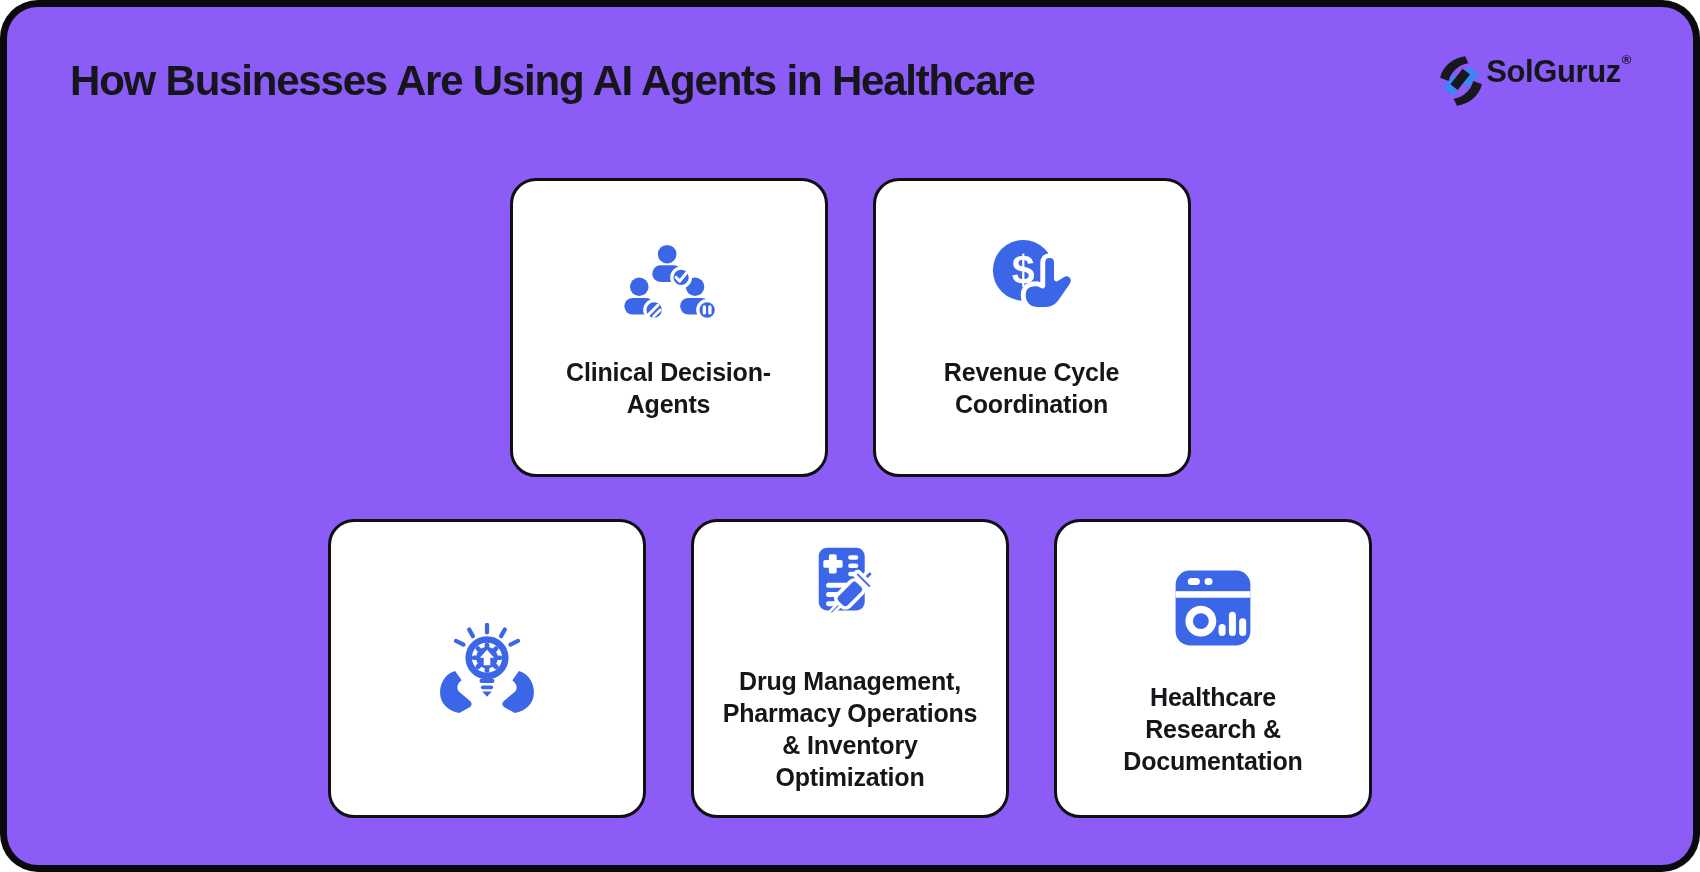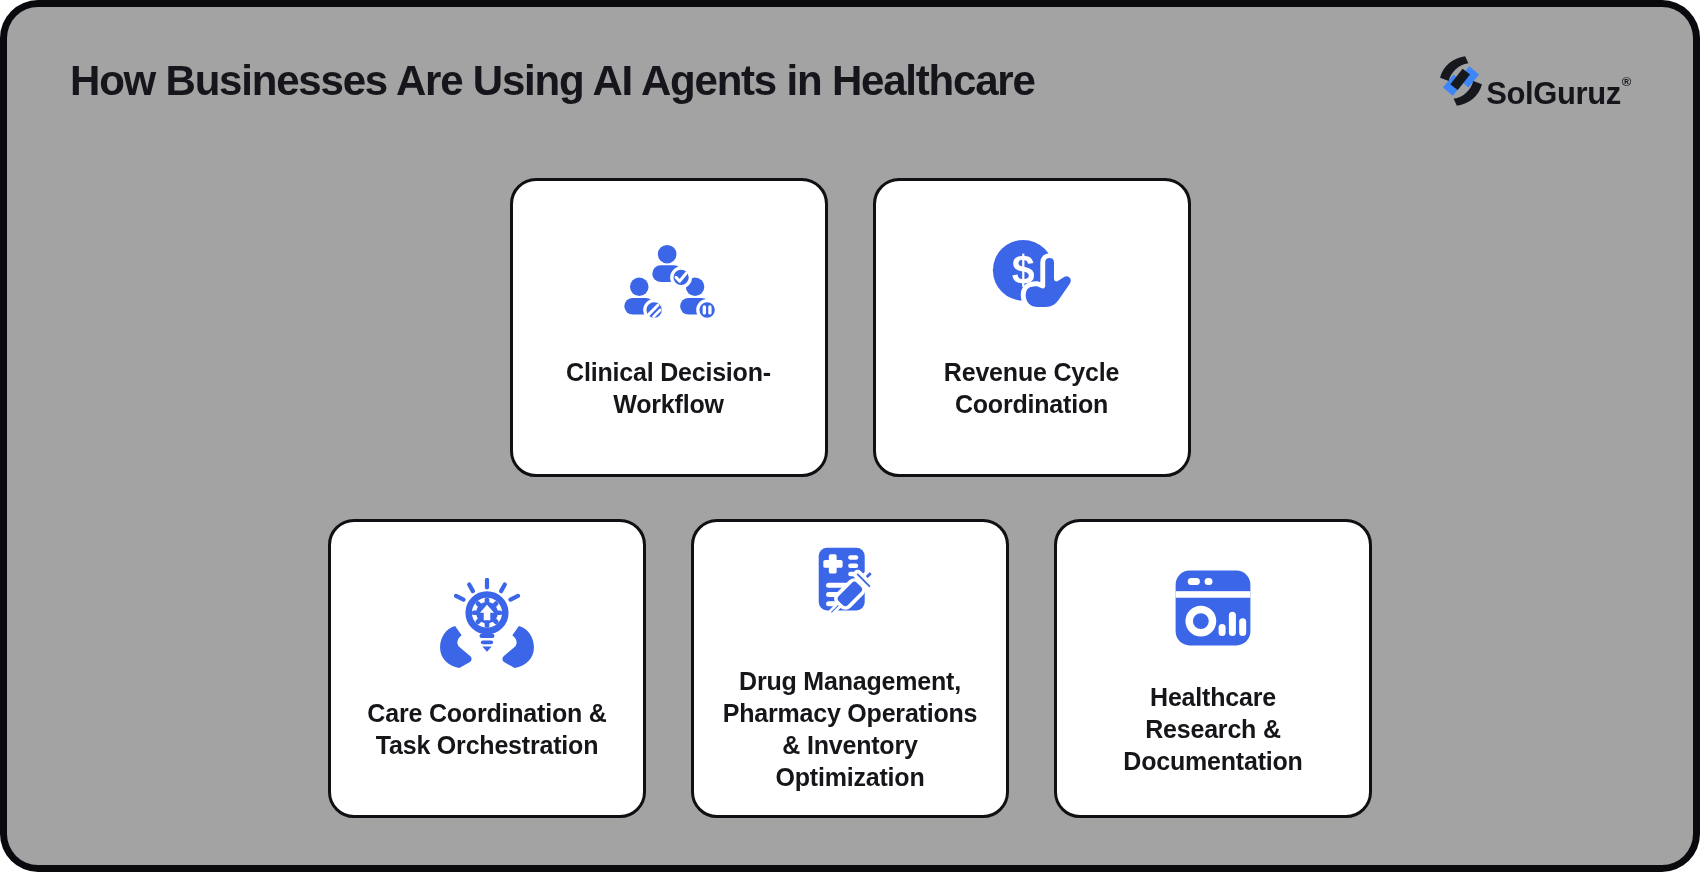--- a/index.html
+++ b/index.html
@@ -3,21 +3,21 @@
 <meta charset="utf-8">
 <style>
   html,body{margin:0;padding:0;background:#ffffff;font-family:"Liberation Sans",sans-serif;}
   .canvas{position:relative;width:1700px;height:872px;background:#ffffff;overflow:hidden;}
   .frame{position:absolute;inset:0;background:#0a0a0e;border-radius:38px;}
   .inner{position:absolute;inset:7px;background:#e7ecfb;border-radius:31px;}
 
   .title{position:absolute;left:63px;top:50px;margin:0;font-size:42px;font-weight:800;
          letter-spacing:-1.2px;color:#15151b;}
 
-  .logo{position:absolute;top:46px;right:62px;display:flex;align-items:flex-end;gap:2px;}
+  .logo{position:absolute;top:46px;right:62px;display:flex;align-items:flex-start;gap:2px;}
   .logo-mark{display:block;}
   .logo-text{font-size:31px;font-weight:800;color:#15161c;letter-spacing:-0.4px;line-height:1;}
   .logo-text sup{font-size:13px;font-weight:700;vertical-align:18px;margin-left:1px;}
 
   .row{position:absolute;left:0;width:100%;display:flex;justify-content:center;gap:45px;}
   .row-1{top:171px;}
   .row-2{top:512px;}
 
   .card{box-sizing:border-box;width:318px;height:299px;background:#ffffff;
         border:3px solid #101014;border-radius:26px;
@@ -26,21 +26,21 @@
   .icon-wrap{height:94px;display:flex;align-items:center;justify-content:center;}
   .icon-wrap svg{display:block;}
   .label{font-size:25px;font-weight:700;line-height:1.28;color:#15151a;text-align:center;
          white-space:pre-line;letter-spacing:-0.2px;}
 </style>
 </head>
 <body>
 
 <div class="canvas">
   <div class="frame" style="background: rgb(10, 10, 14);"></div>
-  <div class="inner" style="background: #a3a3a3;">
+  <div class="inner" style="background: #8b5cf6;">
 
     <h1 class="title" style="color: rgb(21, 21, 27);">How Businesses Are Using AI Agents in Healthcare</h1>
 
     <div class="logo">
       <svg class="logo-mark" width="46" height="56" viewBox="0 0 56 64" aria-hidden="true">
         <path d="M6 40 L19 24 L31 34 L18 50 Z" fill="#3D86F7"></path>
         <path d="M25 30 L38 14 L50 24 L37 40 Z" fill="#3D86F7"></path>
         <path d="M30 17 L15 36 L24 43 L39 24 Z" fill="#17181D"></path>
         <path d="M33 2 C18 4 6 14 2.5 28 L13 32 C16 21 25 12 37 10.5 Z" fill="#17181D"></path>
         <path d="M23 62 C38 60 50 50 53.5 36 L43 32 C40 43 31 52 19 53.5 Z" fill="#17181D"></path>
@@ -64,21 +64,21 @@
   <path d="M64.5 38 L68.5 42 L75.5 33.5" stroke="#fff" stroke-width="3.2" fill="none" stroke-linecap="round" stroke-linejoin="round"></path>
   <circle cx="41" cy="73" r="10" fill="#3C66E8" stroke="#fff" stroke-width="3.5"></circle>
   <path d="M35 78 L45 68" stroke="#fff" stroke-width="3.2" stroke-linecap="round"></path>
   <path d="M40.5 80 L47.5 73" stroke="#fff" stroke-width="3" stroke-linecap="round"></path>
   <circle cx="98" cy="73" r="10" fill="#3C66E8" stroke="#fff" stroke-width="3.5"></circle>
   <rect x="93.2" y="68" width="3.6" height="10" rx="1.8" fill="#fff"></rect>
   <rect x="99.2" y="68" width="3.6" height="10" rx="1.8" fill="#fff"></rect>
 </svg>
           </div>
     <div class="label">Clinical Decision-
-Workflow</div>
+Agents</div>
   </div>
         <div class="card">
     <div class="icon-wrap">
 <svg width="92" height="90" viewBox="0 0 94 92">
   <circle cx="38" cy="33" r="31" fill="#3C66E8"></circle>
   <text x="38" y="47" text-anchor="middle" font-family="Liberation Sans, sans-serif" font-size="42" font-weight="bold" fill="#fff">$</text>
   <path d="M58 49 L58 25 C58 21 61 18 65 18 C69 18 72 21 72 25 L72 42 L78 38
            C82 35 88 37 89 42 C89.6 44.4 89 46 87.5 48.5 L76 65
            C72.5 70 67.5 73 61.5 73 L53 73 C44 73 38 67 38 58
            C38 52 42 47.5 48 47 L52 46.6 Z" fill="#3C66E8" stroke="#fff" stroke-width="5" stroke-linejoin="round"></path>
@@ -108,22 +108,20 @@
     <circle cx="52" cy="37" r="11.5"></circle>
   </g>
   <path d="M52 28.5 L59.5 37 H55.5 V45 H48.5 V37 H44.5 Z" fill="#fff"></path>
   <rect x="44" y="59.5" width="16" height="4.5" rx="2.25" fill="#3C66E8"></rect>
   <rect x="45.5" y="66.5" width="13" height="4" rx="2" fill="#3C66E8"></rect>
   <path d="M47 73 H57 L52 78.5 Z" fill="#3C66E8"></path>
   <path d="M2 74 C2 63 8 54 18 51 L25 61 C20.5 64.5 19 69 22 73 L34 83 C36.5 85.2 36 88.3 33 90 L22.5 96 C10.5 93.5 2 85.5 2 74 Z" fill="#3C66E8"></path>
   <path d="M102 74 C102 63 96 54 86 51 L79 61 C83.5 64.5 85 69 82 73 L70 83 C67.5 85.2 68 88.3 71 90 L81.5 96 C93.5 93.5 102 85.5 102 74 Z" fill="#3C66E8"></path>
 </svg>
           </div>
-    <div class="label">Care Coordination &amp;
-Task Orchestration</div>
   </div>
         <div class="card">
     <div class="icon-wrap">
 <svg width="92" height="92" viewBox="0 0 100 100">
   <rect x="16" y="2" width="50" height="68" rx="9" fill="#3C66E8"></rect>
   <rect x="27" y="9" width="8.5" height="21" rx="2" fill="#fff"></rect>
   <rect x="21" y="15.2" width="21" height="8.5" rx="2" fill="#fff"></rect>
   <rect x="48" y="10" width="11" height="5" rx="2.5" fill="#fff"></rect>
   <rect x="48" y="19" width="11" height="5" rx="2.5" fill="#fff"></rect>
   <rect x="48" y="28" width="11" height="5" rx="2.5" fill="#fff"></rect>

